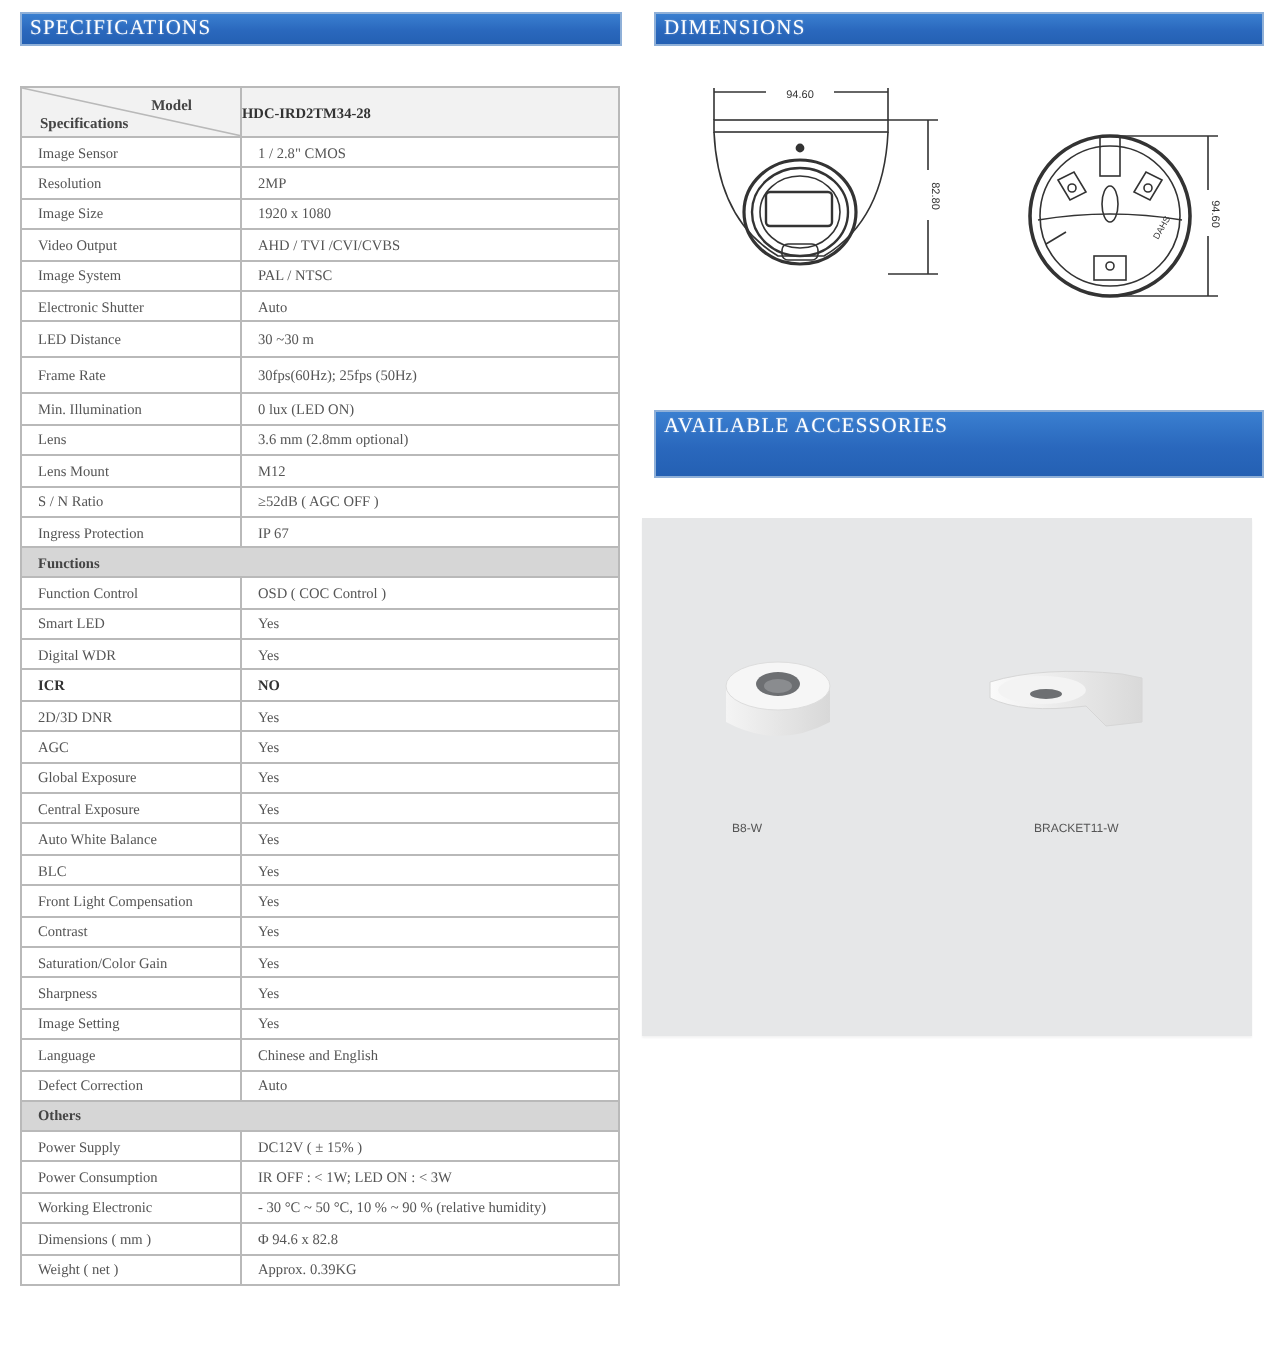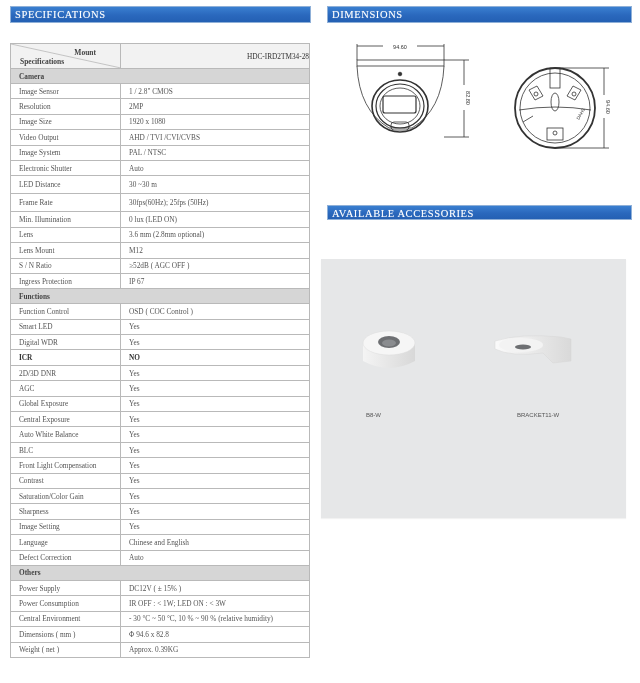--- a/index.html
+++ b/index.html
@@ -6,35 +6,35 @@
   body { width:640px; height:683px; position:relative; overflow:hidden; font-family:"Liberation Serif", "DejaVu Serif", serif; }
   .sec-header {
     position:absolute; height:17px; color:#ffffff;
     background:linear-gradient(to bottom,#3a7fd0 0%,#2a68bd 55%,#2460b3 100%);
     border:1px solid #8fb0d8; box-sizing:border-box;
     font-size:10.5px; letter-spacing:0.6px; line-height:15px; padding-left:4px;
     text-shadow:0 0 1px rgba(255,255,255,0.4);
   }
   #hdr-spec { left:10px; top:6px; width:301px; }
   #hdr-dim { left:327px; top:6px; width:305px; }
-  #hdr-acc { left:327px; top:205px; width:305px; height:15px; line-height:16px; }
+  #hdr-acc { left:327px; top:205px; width:305px; height:34px; line-height:16px; }
 
   table.spec {
     position:absolute; left:10px; top:43px; width:300px;
     border-collapse:collapse; table-layout:fixed;
     font-size:7.3px; color:#555;
   }
   table.spec td { border:1px solid #b9b9b9; padding:0 0 0 8px; vertical-align:middle; white-space:nowrap; overflow:hidden; }
   table.spec col.c1 { width:110px; }
   table.spec tr.head td { height:24px; background:#f2f2f2; }
   table.spec tr.head td.model-cell { position:relative; padding:0; }
   table.spec tr.head td.model-cell svg { position:absolute; left:0; top:0; }
   .lbl-model { position:absolute; right:24px; top:4px; font-weight:bold; color:#444; font-size:7.5px; }
   .lbl-spec { position:absolute; left:9px; bottom:2px; font-weight:bold; color:#444; font-size:7.5px; }
-  table.spec tr.head td.model-name { text-align:right; font-weight:normal; color:#333; font-size:7.3px; padding:0; }
+  table.spec tr.head td.model-name { text-align:left; font-weight:bold; color:#333; font-size:7.3px; padding:0; }
   table.spec tr.section td { background:#d6d6d6; font-weight:bold; color:#444; height:14px; }
   table.spec tr.row td { height:14.4px; background:#fff; }
   table.spec tr.row.tall td { height:17px; }
   table.spec tr.row.bold td { font-weight:bold; color:#333; }
   table.spec td.val { padding-left:8px; }
 
   .dim-area { position:absolute; left:327px; top:30px; width:305px; height:140px; }
   .acc-panel { position:absolute; left:321px; top:259px; width:305px; height:259px; background:#e6e7e8; box-shadow:0 1px 1px rgba(0,0,0,0.05); }
   .acc-item { position:absolute; text-align:center; }
   .acc-label { position:absolute; font-family:"Liberation Sans","DejaVu Sans",sans-serif; font-size:6px; color:#555; white-space:nowrap; }
@@ -50,29 +50,26 @@
   <colgroup>
       <col class="c1">
       <col>
     </colgroup>
   <tbody>
       <tr class="head">
     <td class="model-cell">
       <svg width="110" height="24">
             <line x1="0" y1="0" x2="110" y2="24" stroke="#b9b9b9" stroke-width="0.8"></line>
           </svg>
-      <span class="lbl-model">Mount</span>
+      <span class="lbl-model">Model</span>
       <span class="lbl-spec">Specifications</span>
     </td>
     <td class="model-name">HDC-IRD2TM34-28</td>
   </tr>
 
-  <tr class="section">
-        <td colspan="2">Camera</td>
-      </tr>
   <tr class="row">
         <td>Image Sensor</td>
         <td class="val">1 / 2.8" CMOS</td>
       </tr>
   <tr class="row">
         <td>Resolution</td>
         <td class="val">2MP</td>
       </tr>
   <tr class="row">
         <td>Image Size</td>
@@ -196,21 +193,21 @@
       </tr>
   <tr class="row">
         <td>Power Supply</td>
         <td class="val">DC12V ( ± 15% )</td>
       </tr>
   <tr class="row">
         <td>Power Consumption</td>
         <td class="val">IR OFF : &lt; 1W; LED ON : &lt; 3W</td>
       </tr>
   <tr class="row">
-        <td>Central Environment</td>
+        <td>Working Electronic</td>
         <td class="val">- 30 °C ~ 50 °C, 10 % ~ 90 % (relative humidity)</td>
       </tr>
   <tr class="row">
         <td>Dimensions ( mm )</td>
         <td class="val">Φ 94.6 x 82.8</td>
       </tr>
   <tr class="row">
         <td>Weight ( net )</td>
         <td class="val">Approx. 0.39KG</td>
       </tr>

